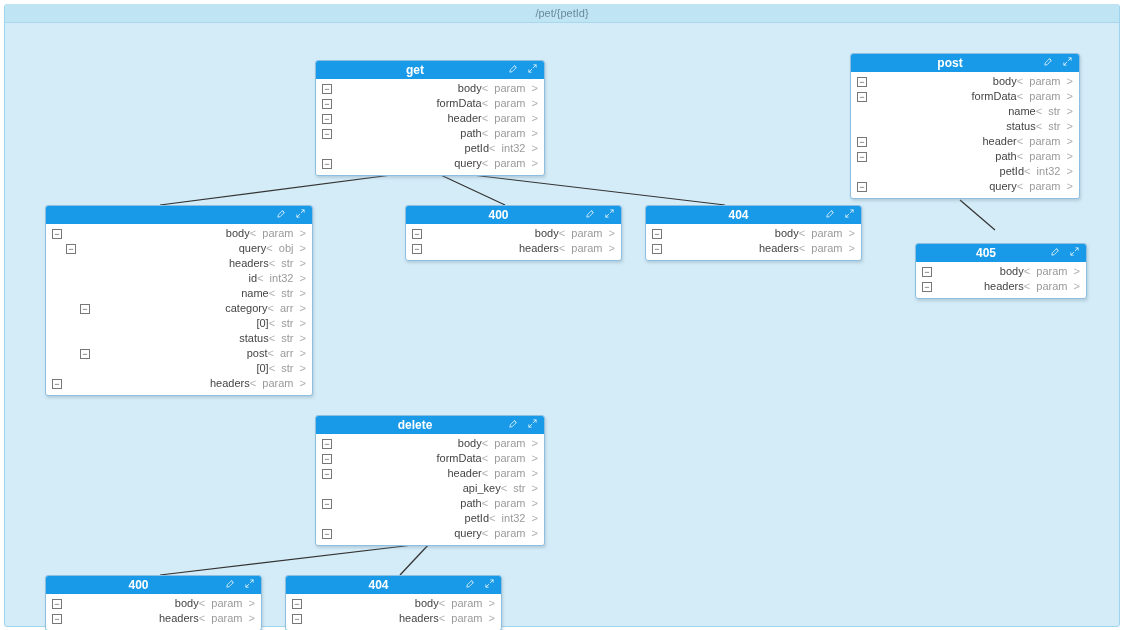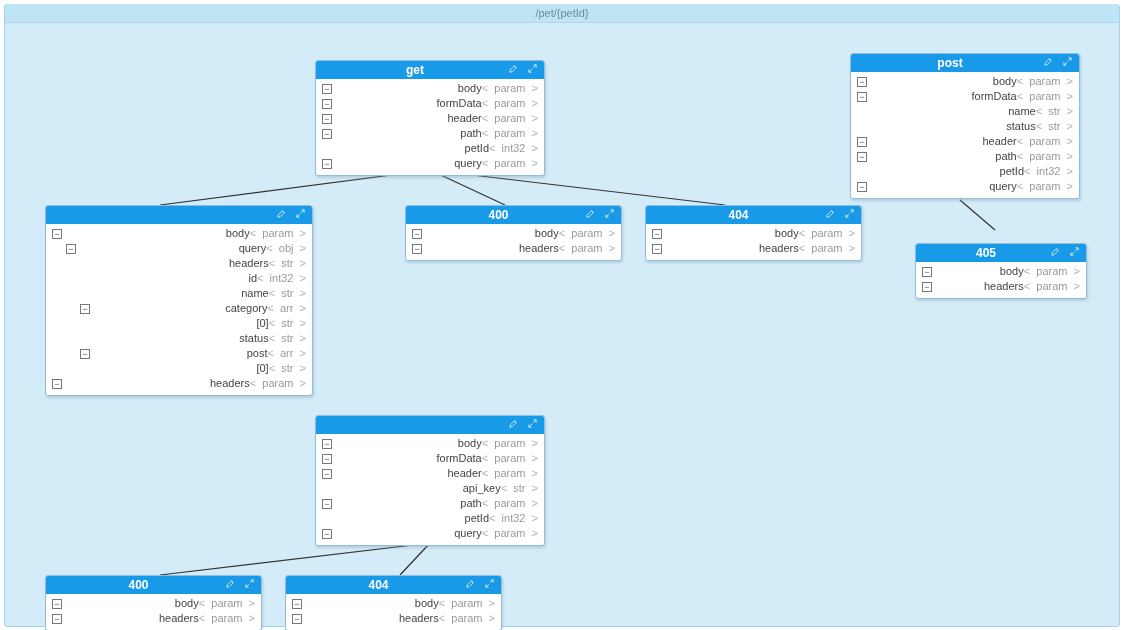--- a/index.html
+++ b/index.html
@@ -338,20 +338,21 @@
             <span class="indent" style="width: 0px;"></span>
             <span class="toggle ">−</span>
             <span class="label">headers</span>
             <span class="type"><span class="ang">&lt;</span>  param  <span class="ang">&gt;</span></span>
           </div>
         </div>
       </div>
 
     <div class="node" style="left:310px; top:410px; width:228px;">
         <div class="node-header">
+          <span class="title">delete</span>
           <span class="hicons">
             <span class="hicon"><svg viewBox="0 0 24 24">
                 <path d="M4 20l5-1 9-9-4-4-9 9-1 5z"></path>
                 <path d="M14 6l4 4"></path>
               </svg></span>
             <span class="hicon"><svg viewBox="0 0 24 24">
                 <path d="M14 4h6v6"></path>
                 <path d="M20 4l-7 7"></path>
                 <path d="M10 20H4v-6"></path>
                 <path d="M4 20l7-7"></path>

